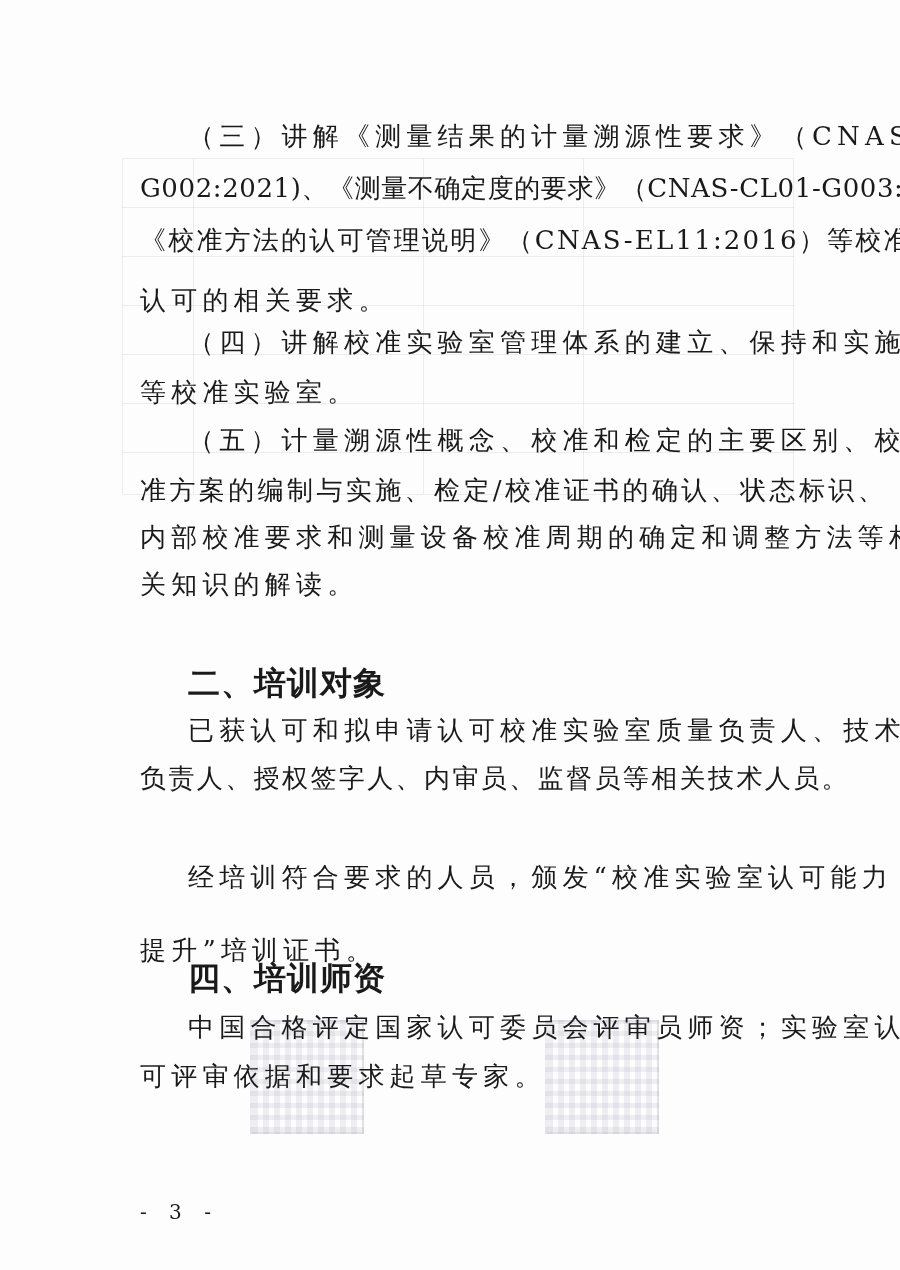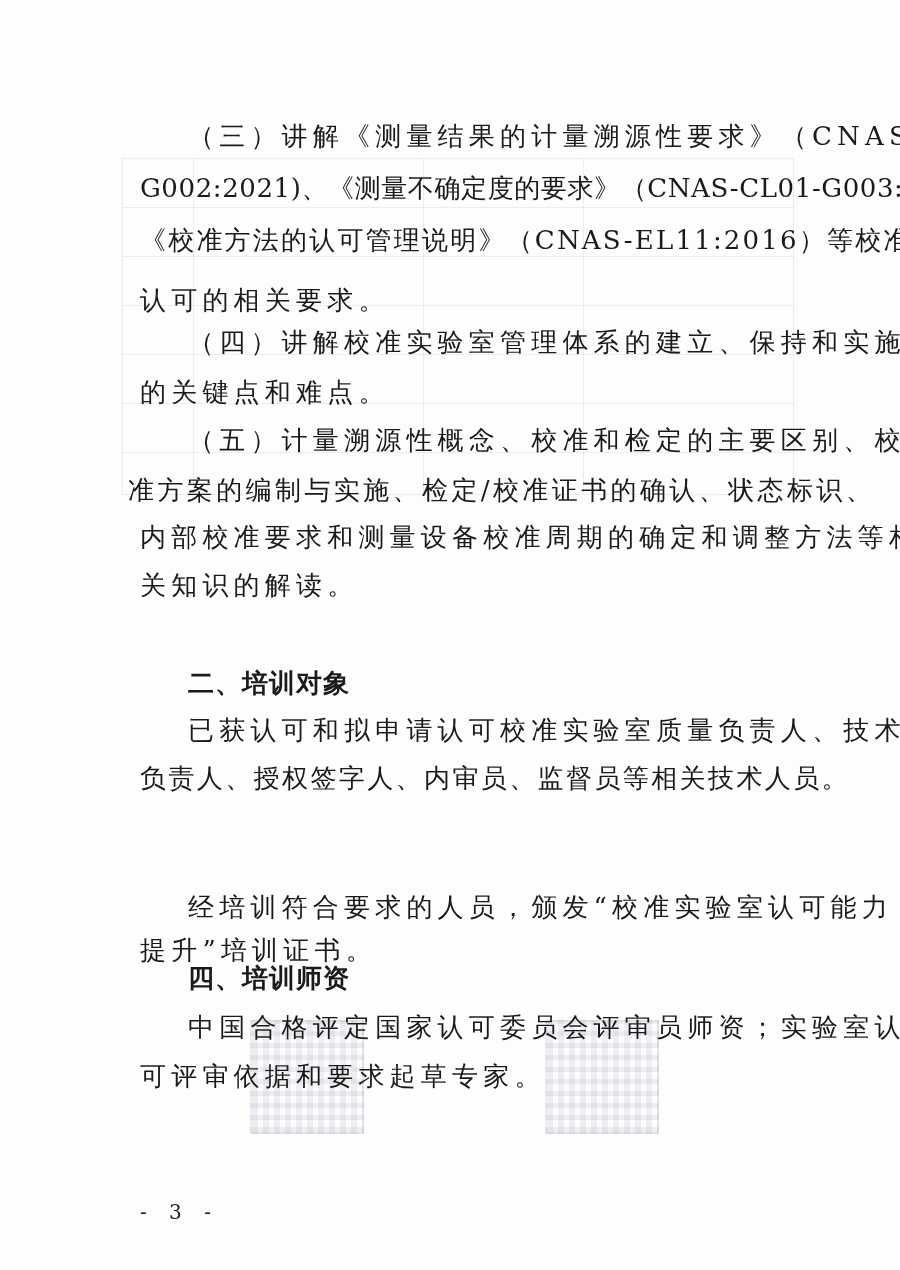--- a/index.html
+++ b/index.html
@@ -31,21 +31,21 @@
     position: absolute;
     font-size: 26px;
     line-height: 32px;
     white-space: nowrap;
     letter-spacing: 5.2px;
   }
   .line.heading {
     font-family: "DejaVu Sans", "Liberation Sans", sans-serif;
     font-weight: bold;
     letter-spacing: 1px;
-    font-size: 26px;
+    font-size: 32px;
   }
   .page-number {
     position: absolute; left: 140px; top: 1200px;
     font-size: 20px; letter-spacing: 8px;
   }
 </style>
 </head>
 <body>
 
 <div class="page">
@@ -57,33 +57,33 @@
   </div>
   <div class="bleed bleed-qr" style="left:250px; top:1020px;"></div>
   <div class="bleed bleed-qr" style="left:545px; top:1020px;"></div>
 
   <div class="line" style="left:188px; top:120px;">（三）讲解《测量结果的计量溯源性要求》（CNAS-CL01-</div>
   <div class="line" style="left:140px; top:172px; letter-spacing:0.6px;">G002:2021)、《测量不确定度的要求》（CNAS-CL01-G003:2021)、</div>
   <div class="line" style="left:140px; top:224px; letter-spacing:2.2px;">《校准方法的认可管理说明》（CNAS-EL11:2016）等校准实验室</div>
   <div class="line" style="left:140px; top:284px;">认可的相关要求。</div>
 
   <div class="line" style="left:188px; top:326px;">（四）讲解校准实验室管理体系的建立、保持和实施</div>
-  <div class="line" style="left:140px; top:376px;">的关键点和难点。</div>
+  <div class="line" style="left:140px; top:376px;">等校准实验室。</div>
 
   <div class="line" style="left:188px; top:424px;">（五）计量溯源性概念、校准和检定的主要区别、校</div>
-  <div class="line" style="left:128px; top:474px; letter-spacing:3.4px;">准方案的编制与实施、检定/校准证书的确认、状态标识、</div>
+  <div class="line" style="left:140px; top:474px; letter-spacing:3.4px;">准方案的编制与实施、检定/校准证书的确认、状态标识、</div>
   <div class="line" style="left:140px; top:521px;">内部校准要求和测量设备校准周期的确定和调整方法等相</div>
-  <div class="line" style="left:140px; top:569px;">关知识的解读。</div>
+  <div class="line" style="left:140px; top:569px;font-family:Liberation Serif, serif;">关知识的解读。</div>
 
 
   <div class="line heading" style="left:188px; top:667px;">二、培训对象</div>
   <div class="line" style="left:188px; top:714px;">已获认可和拟申请认可校准实验室质量负责人、技术</div>
   <div class="line" style="left:140px; top:762px; letter-spacing:2.4px;">负责人、授权签字人、内审员、监督员等相关技术人员。</div>
 
-  <div class="line" style="left:188px; top:861px;margin-top:30px;">经培训符合要求的人员，颁发“校准实验室认可能力</div>
+  <div class="line" style="left:188px; top:861px;">经培训符合要求的人员，颁发“校准实验室认可能力</div>
   <div class="line" style="left:140px; top:934px;">提升”培训证书。</div>
 
   <div class="line heading" style="left:188px; top:962px;">四、培训师资</div>
   <div class="line" style="left:188px; top:1011px;">中国合格评定国家认可委员会评审员师资；实验室认</div>
   <div class="line" style="left:140px; top:1061px;font-family:Liberation Serif, serif;">可评审依据和要求起草专家。</div>
 
   <div class="page-number">- 3 -</div>
 </div>
 
 </body></html>

